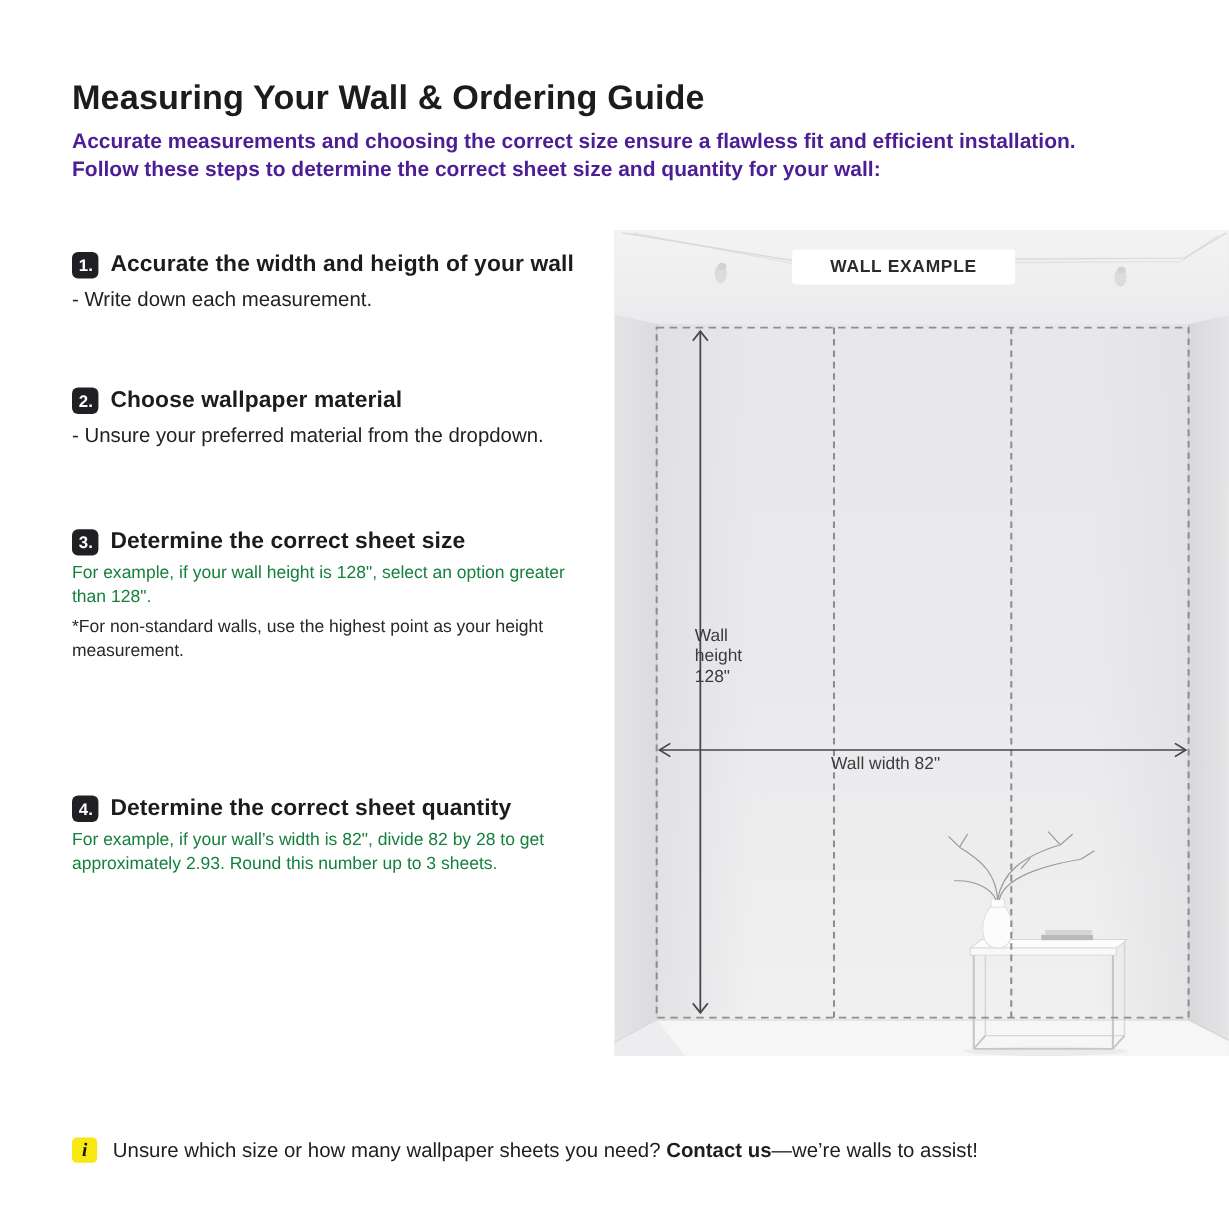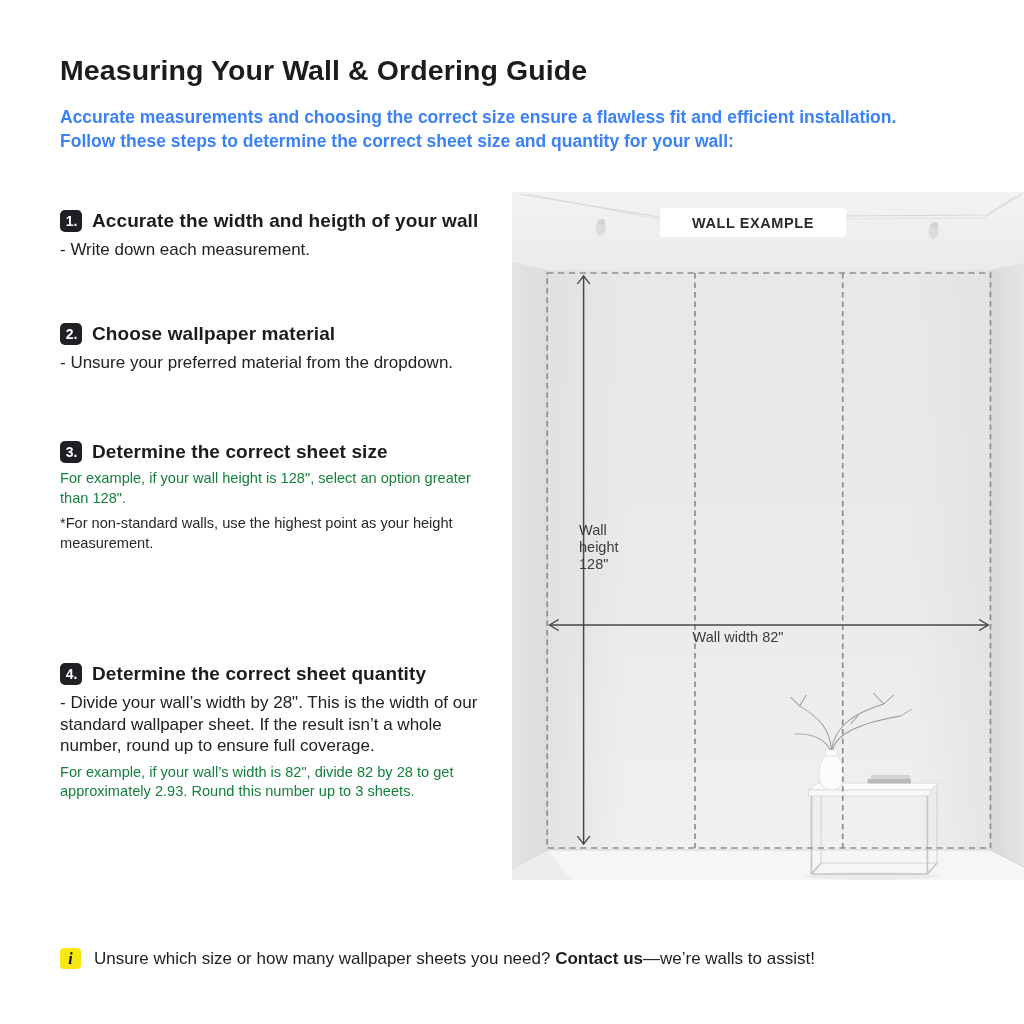--- a/index.html
+++ b/index.html
@@ -10,26 +10,26 @@
     --dashed-line:#8e8e90;
     --arrow:#47474a;
     --text-primary:#1d1d1f;
   }
   *{box-sizing:border-box;margin:0;padding:0;}
   html,body{background:#ffffff;}
   body{font-family:"Liberation Sans", sans-serif;color:var(--text-primary);}
   .canvas{position:relative;width:1024px;height:1024px;background:#ffffff;overflow:hidden;}
 
   .page-title{
-    position:absolute;left:60px;top:54px;
+    position:absolute;left:60px;top:66px;
     font-size:28.5px;font-weight:600;letter-spacing:.1px;color:#1c1c1e;
   }
   .intro{
     position:absolute;left:60px;top:106px;width:910px;
-    font-size:17.5px;font-weight:600;line-height:23.5px;color:#3b82f6;
+    font-size:17.5px;font-weight:600;line-height:23.5px;color:#4c1d95;
     white-space:pre-line;
   }
 
   .step{position:absolute;left:60px;width:462px;}
   .step-head{display:flex;align-items:center;gap:10px;}
   .step-badge{
     flex:0 0 auto;width:22px;height:22px;border-radius:5px;
     background:var(--step-badge-bg);color:var(--step-badge-text);
     font-size:14px;font-weight:700;
     display:flex;align-items:center;justify-content:center;padding-left:1px;
@@ -123,23 +123,20 @@
 than 128".</p>
     <p class="step-footnote">*For non-standard walls, use the highest point as your height
 measurement.</p>
   </section>
 
   <section class="step" id="step-4">
     <div class="step-head">
       <span class="step-badge">4.</span>
       <h2 class="step-heading">Determine the correct sheet quantity</h2>
     </div>
-    <p class="step-body">- Divide your wall’s width by 28". This is the width of our
-standard wallpaper sheet. If the result isn’t a whole
-number, round up to ensure full coverage.</p>
     <p class="step-note">For example, if your wall’s width is 82", divide 82 by 28 to get
 approximately 2.93. Round this number up to 3 sheets.</p>
   </section>
 
   <figure class="wall-photo">
     <svg viewBox="0 0 454 688" preserveAspectRatio="none">
       <defs>
         <linearGradient id="gWall" x1="0" y1="0" x2="0" y2="1">
           <stop offset="0" stop-color="#e7e7e9"></stop>
           <stop offset="0.55" stop-color="#eaeaec"></stop>

